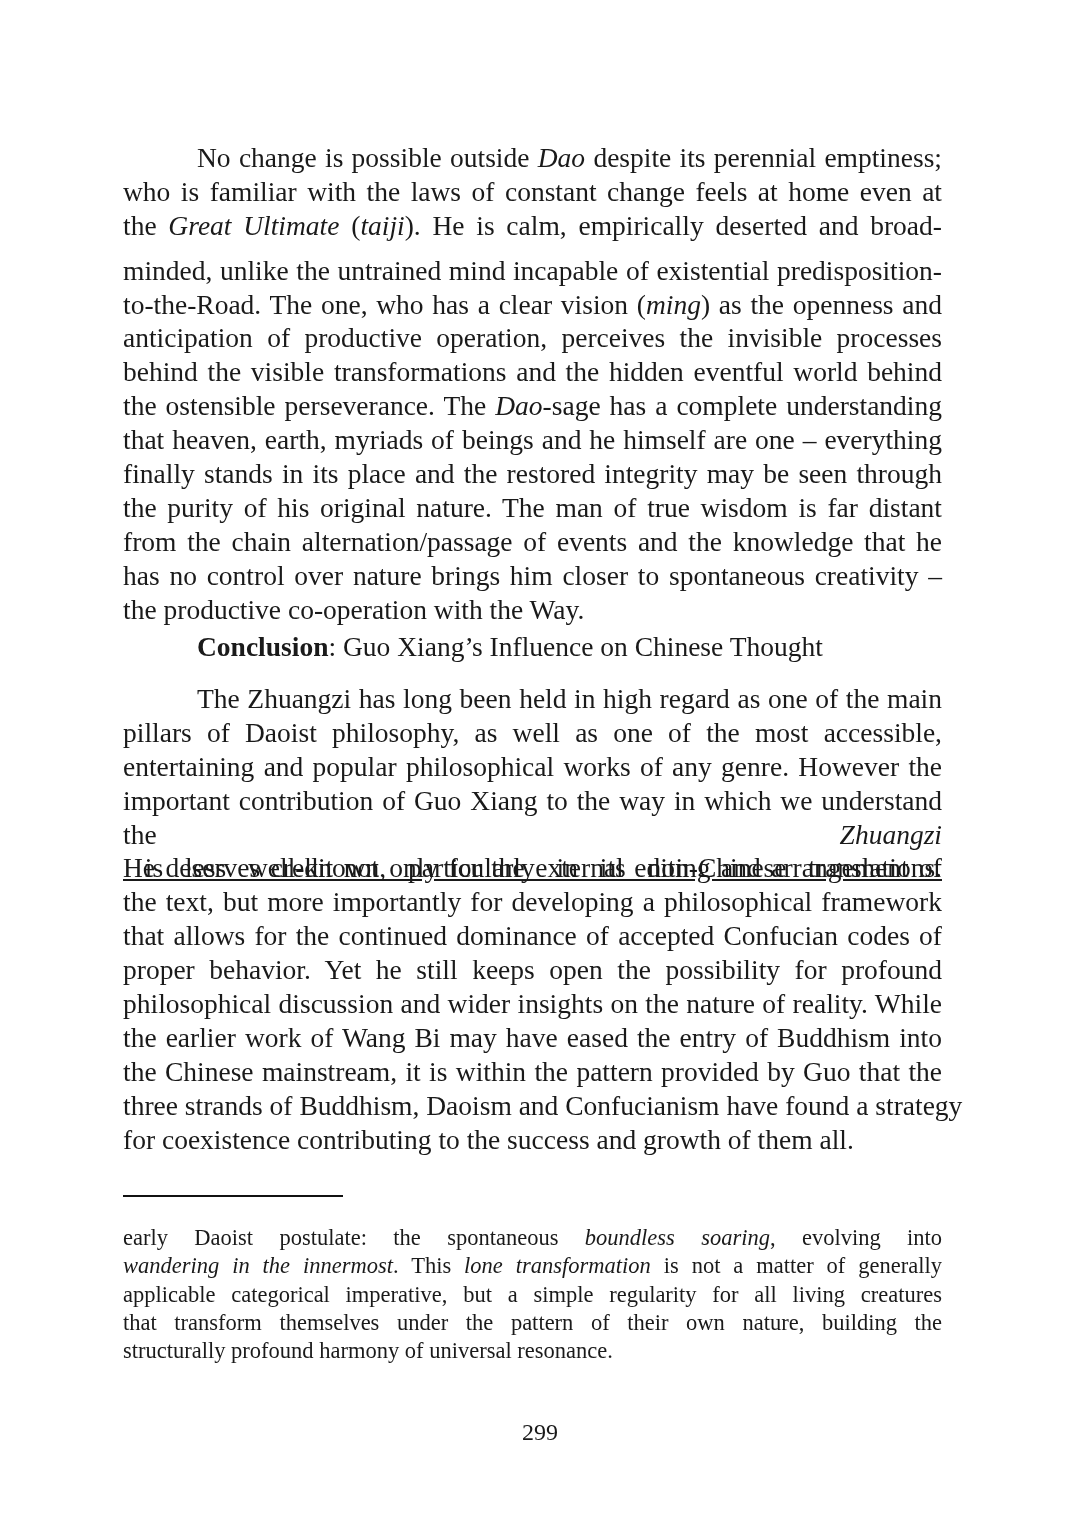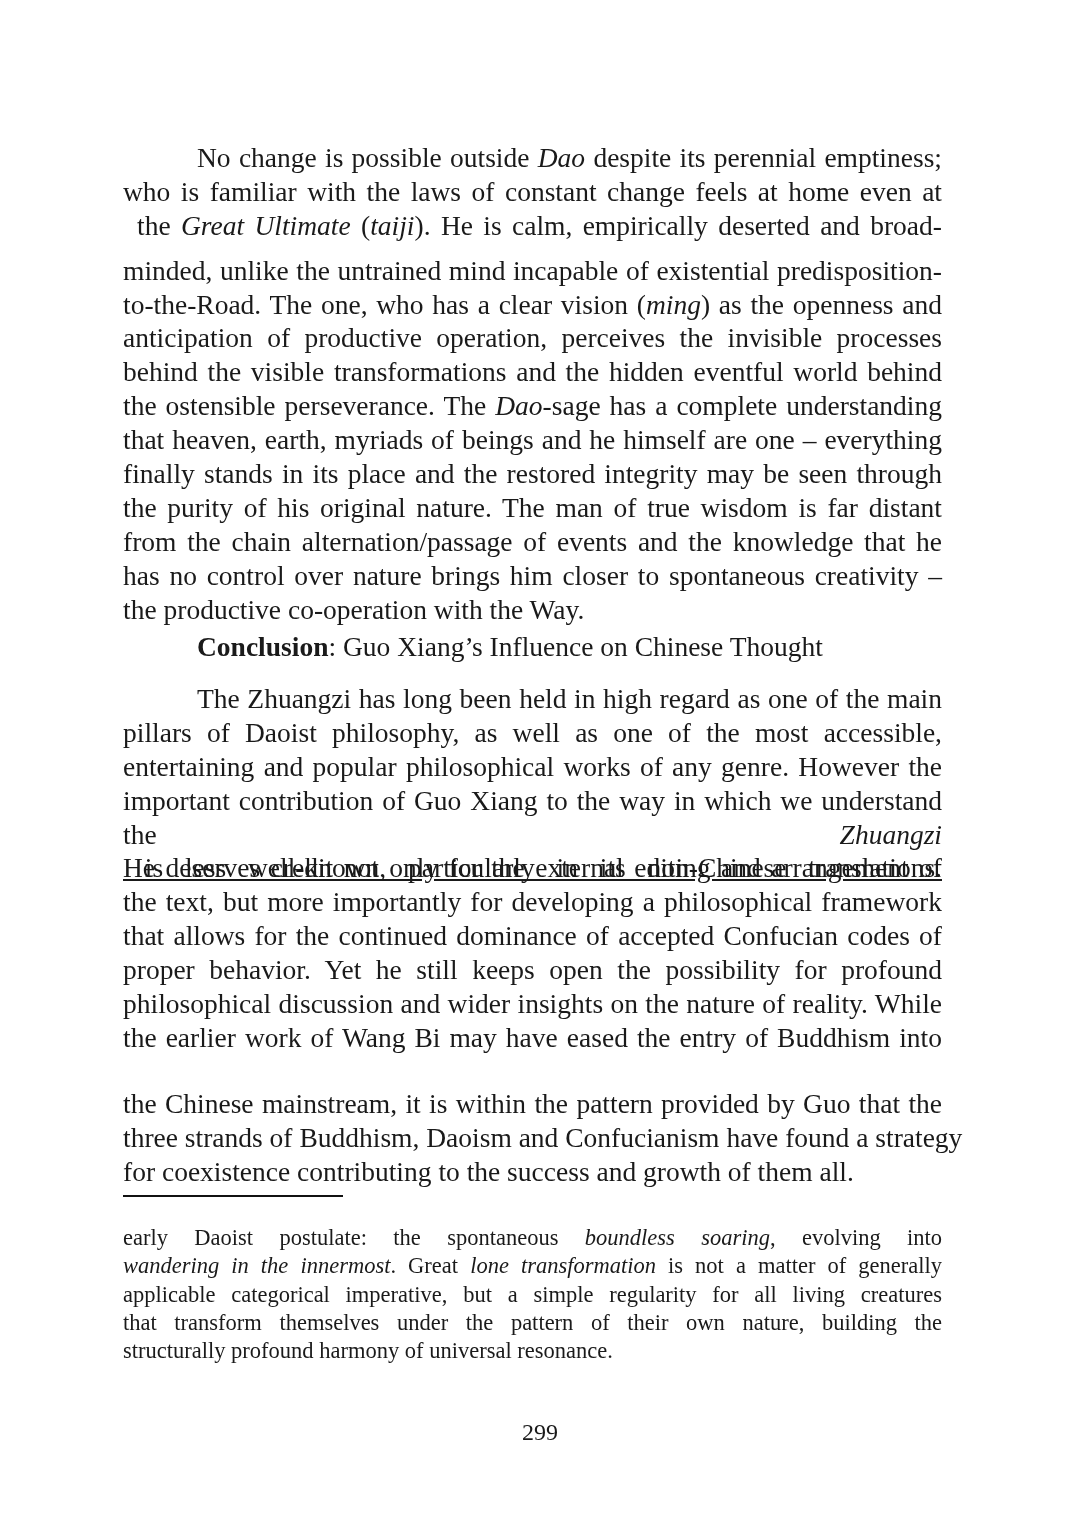--- a/index.html
+++ b/index.html
@@ -29,21 +29,21 @@
 <div class="page">
 
   <div class="block" id="p1">
       <span class="line indent">
         <span class="seg-wrap" style="white-space: normal;"><span>No change is possible outside </span><i>Dao</i><span> despite its perennial emptiness;</span></span>
       </span>
       <span class="line">
         <span class="seg-wrap" style="white-space: normal;"><span>who is familiar with the laws of constant change feels at home even at</span></span>
       </span>
       <span class="line">
-        <span class="seg-wrap" style="white-space: normal; margin-left: 14px;"><span>the </span><i>Great Ultimate</i><span> (</span><i>taiji</i><span>). He is calm, empirically deserted and broad-</span></span>
+        <span class="seg-wrap" style="white-space: normal;"><span>the </span><i>Great Ultimate</i><span> (</span><i>taiji</i><span>). He is calm, empirically deserted and broad-</span></span>
       </span>
       <span class="line">
         <span class="seg-wrap" style="white-space: normal; margin-top: 11px;"><span>minded, unlike the untrained mind incapable of existential predisposition-</span></span>
       </span>
       <span class="line">
         <span class="seg-wrap" style="white-space: normal;"><span>to-the-Road. The one, who has a clear vision (</span><i>ming</i><span>) as the openness and</span></span>
       </span>
       <span class="line">
         <span class="seg-wrap" style="white-space: normal;"><span>anticipation of productive operation, perceives the invisible processes</span></span>
       </span>
@@ -105,38 +105,38 @@
       <span class="line">
         <span class="seg-wrap" style="white-space: normal;"><span>proper behavior. Yet he still keeps open the possibility for profound</span></span>
       </span>
       <span class="line">
         <span class="seg-wrap" style="white-space: normal;"><span>philosophical discussion and wider insights on the nature of reality. While</span></span>
       </span>
       <span class="line">
         <span class="seg-wrap" style="white-space: normal;"><span>the earlier work of Wang Bi may have eased the entry of Buddhism into</span></span>
       </span>
       <span class="line">
-        <span class="seg-wrap" style="white-space: normal; margin-top: 32px;"><span>the Chinese mainstream, it is within the pattern provided by Guo that the</span></span>
+        <span class="seg-wrap" style="white-space: normal;"><span>the Chinese mainstream, it is within the pattern provided by Guo that the</span></span>
       </span>
       <span class="line">
         <span class="seg-wrap" style="white-space: normal;"><span>three strands of Buddhism, Daoism and Confucianism have found a strategy</span></span>
       </span>
       <span class="line last">
         <span class="seg-wrap" style="white-space: normal;"><span>for coexistence contributing to the success and growth of them all.</span></span>
       </span>
     </div>
 
   <div class="rule"></div>
 
   <div class="block" id="fn">
       <span class="line">
         <span class="seg-wrap" style="white-space: normal;"><span>early Daoist postulate: the spontaneous </span><i>boundless soaring</i><span>, evolving into</span></span>
       </span>
       <span class="line">
-        <span class="seg-wrap" style="white-space: normal;"><i>wandering in the innermost</i><span>. Great </span><i>lone transformation</i><span> is not a matter of generally</span></span>
+        <span class="seg-wrap" style="white-space: normal;"><i>wandering in the innermost</i><span>. This </span><i>lone transformation</i><span> is not a matter of generally</span></span>
       </span>
       <span class="line">
         <span class="seg-wrap" style="white-space: normal;"><span>applicable categorical imperative, but a simple regularity for all living creatures</span></span>
       </span>
       <span class="line">
         <span class="seg-wrap" style="white-space: normal;"><span>that transform themselves under the pattern of their own nature, building the</span></span>
       </span>
       <span class="line last">
         <span class="seg-wrap" style="white-space: normal;"><span>structurally profound harmony of universal resonance.</span></span>
       </span>

